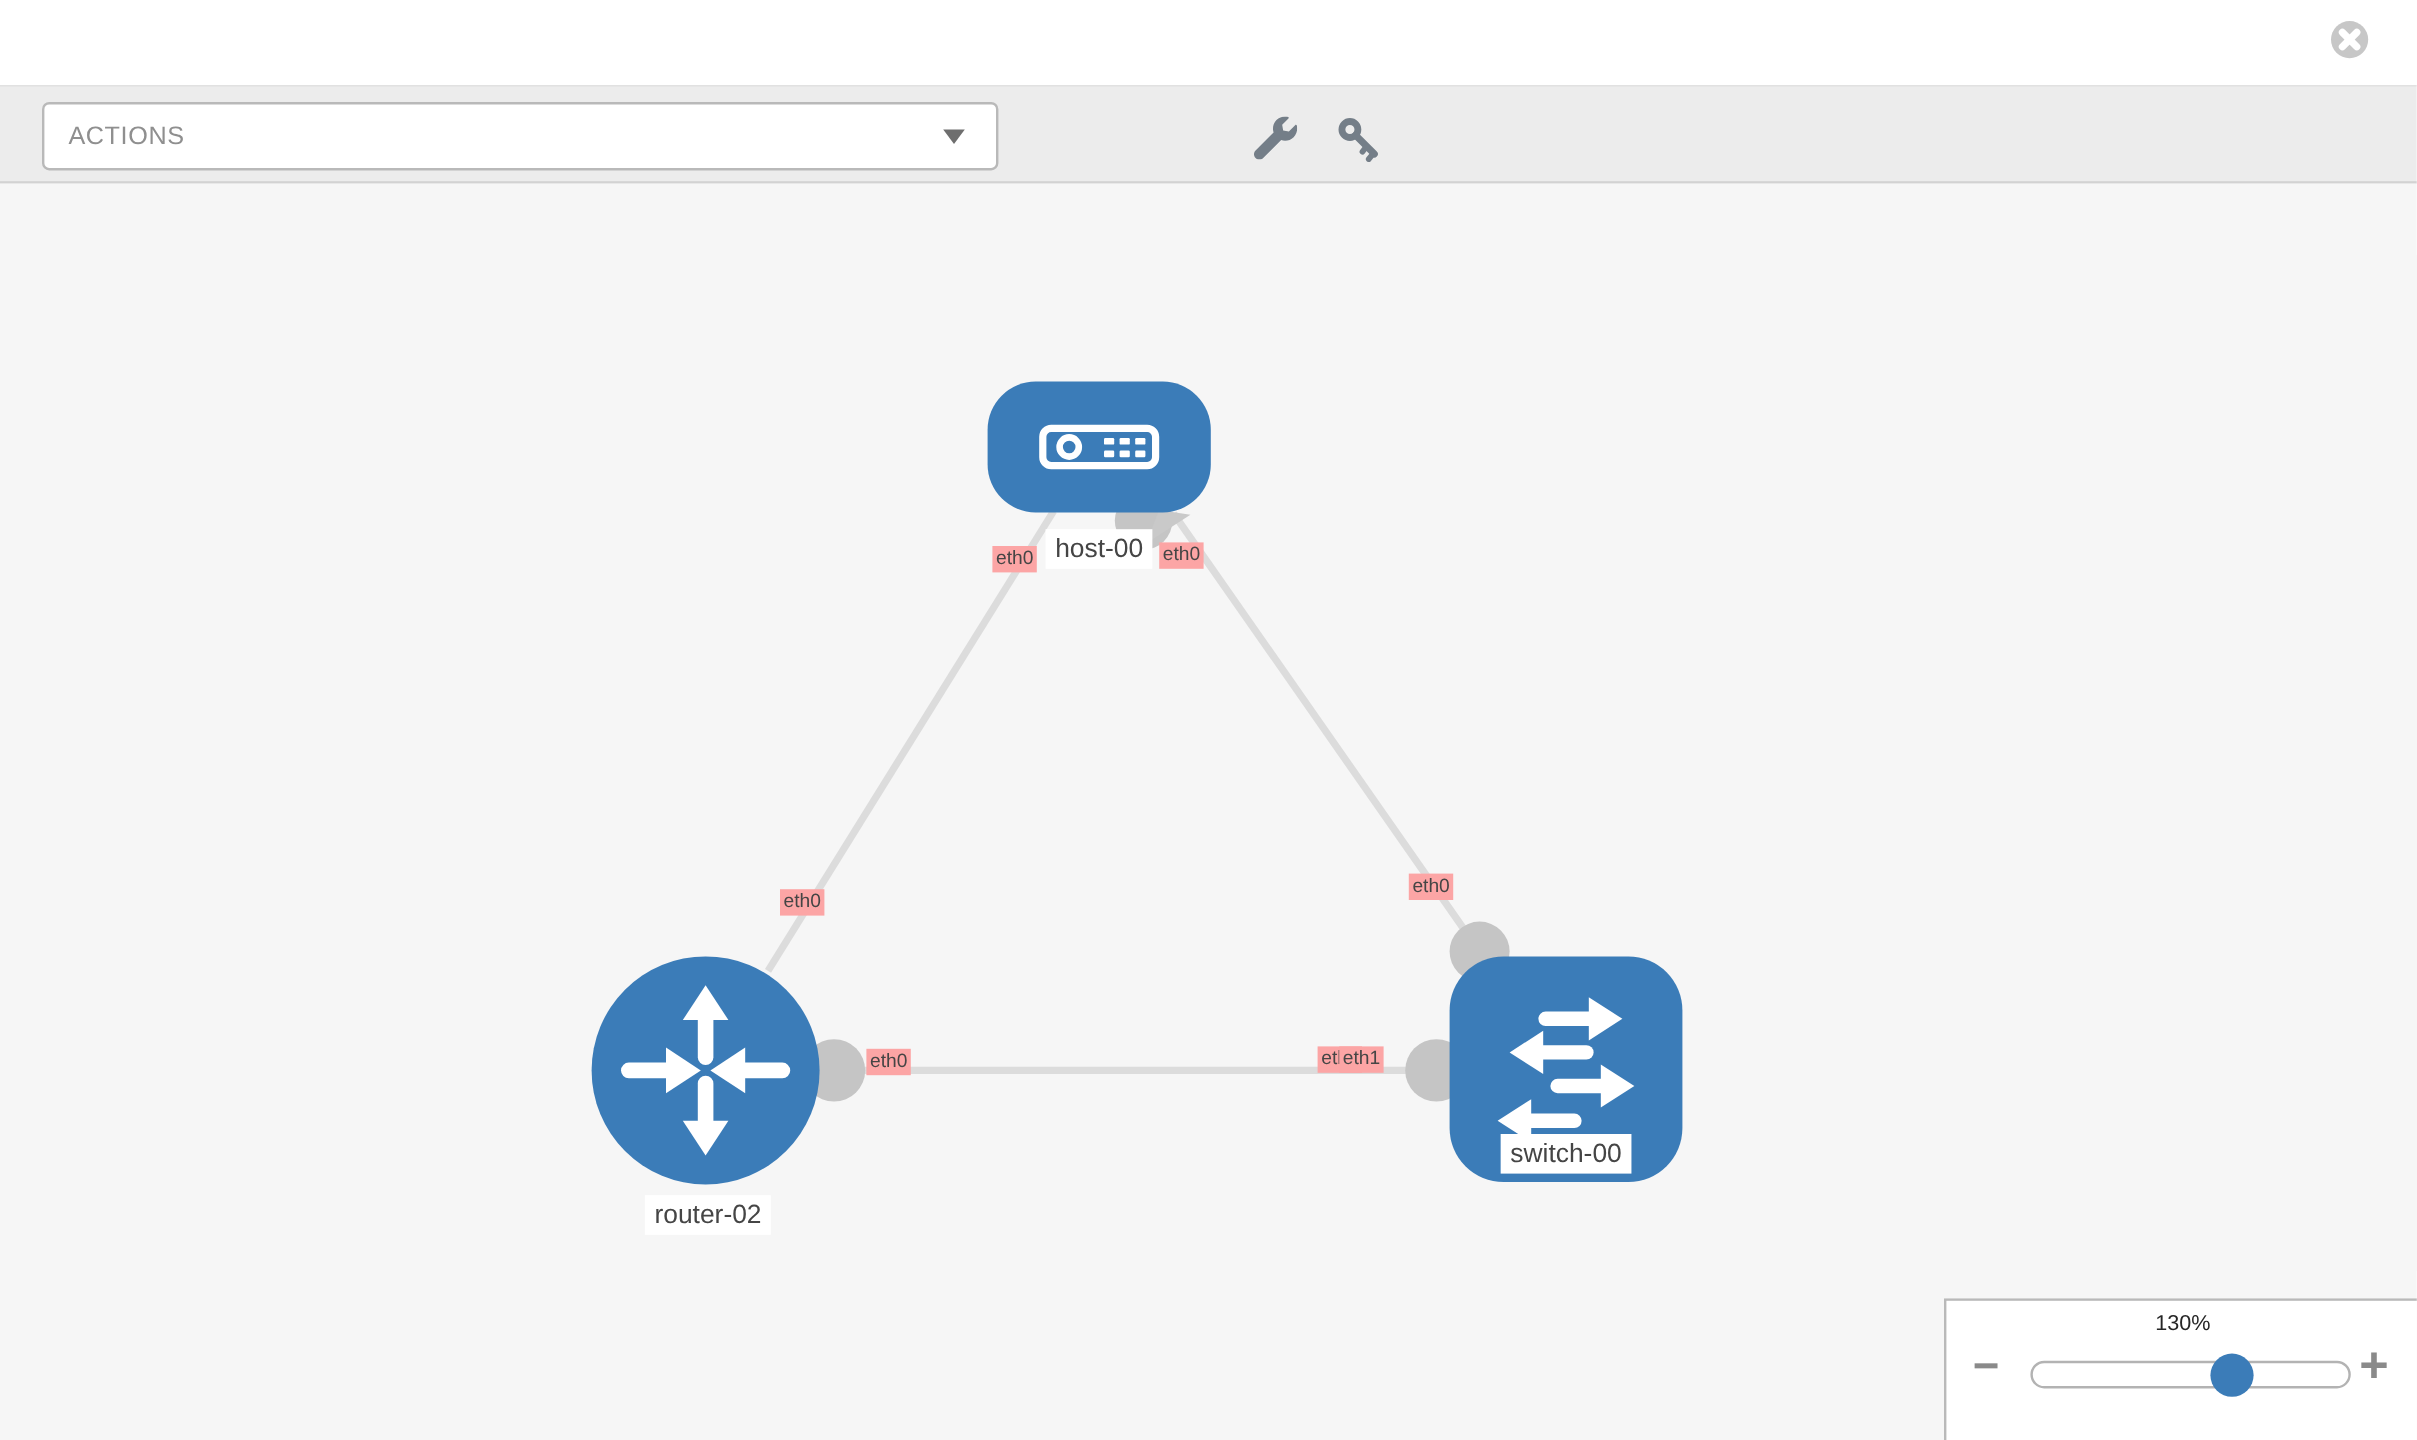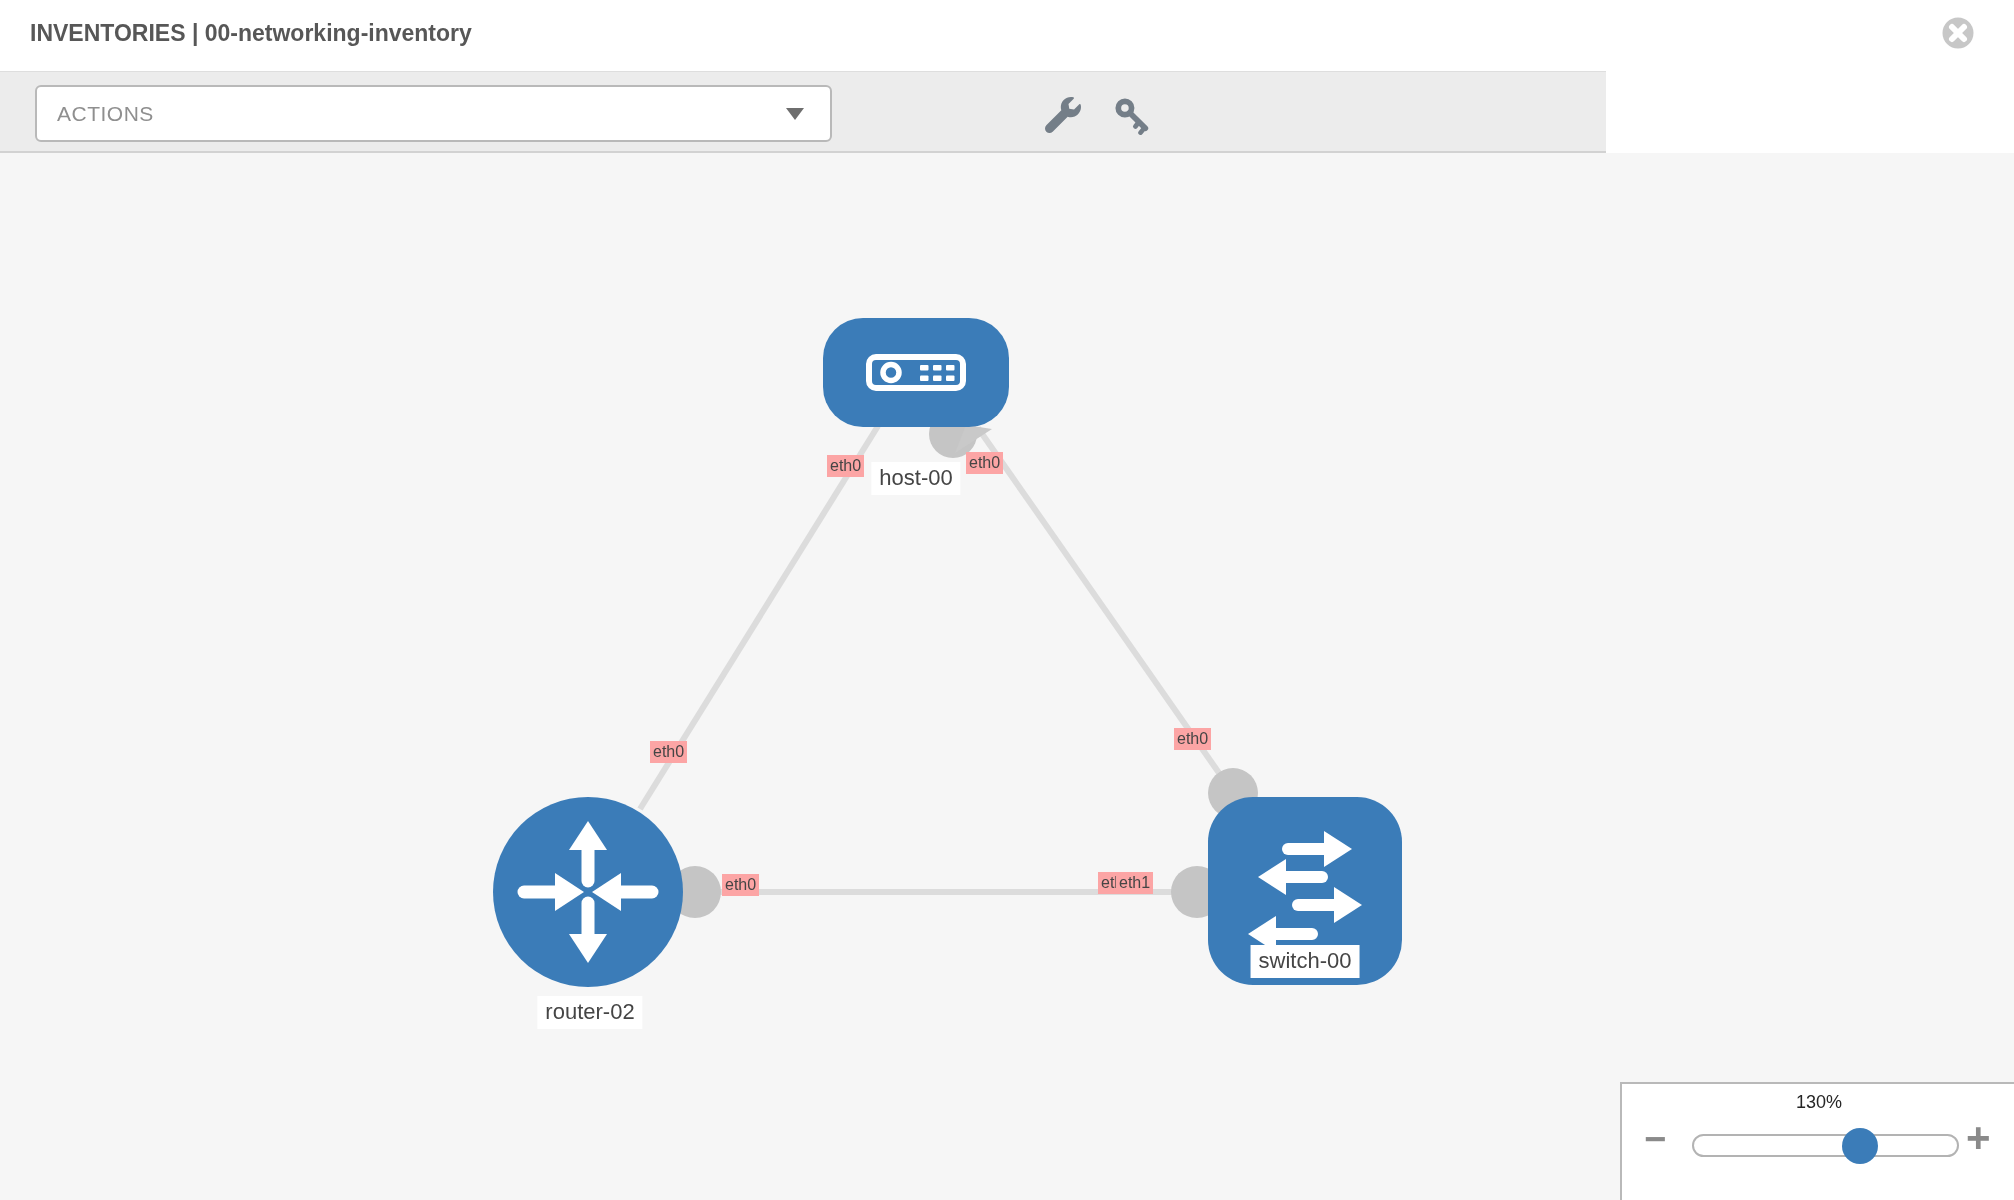--- a/index.html
+++ b/index.html
@@ -11,21 +11,21 @@
   }
 
   
   .header { position: absolute; left: 0; top: 0; width: 2014px; height: 71px; background: #ffffff; }
   .header-title { position: absolute; left: 30px; top: 20px; font-size: 23px; font-weight: bold; color: #575757; }
   .header-title span { font-weight: bold; }
   .close-btn { position: absolute; left: 1941px; top: 16px; width: 34px; height: 34px; cursor: pointer; }
 
   
   .toolbar {
-    position: absolute; left: 0; top: 71px; width: 1606px; height: 82px;
+    position: absolute; left: 0; top: 71px; width: 2014px; height: 82px;
     background: #ececec; border-top: 1px solid #dedede; border-bottom: 2px solid #d2d2d2;
   }
   .dropdown {
     position: absolute; top: 13px; height: 57px; background: #fff;
     border: 2px solid #b9b9b9; border-radius: 6px; cursor: pointer;
   }
   .dropdown-actions { left: 35px; width: 797px; }
   .dropdown-search { left: 1184px; width: 795px; }
   .dropdown .dd-label {
     position: absolute; left: 20px; top: 50%; transform: translateY(-50%);
@@ -81,25 +81,20 @@
   }
   .zoom-thumb {
     position: absolute; left: 220px; top: 44px; width: 36px; height: 36px;
     border-radius: 50%; background: #3b7cb8; cursor: grab;
   }
 </style>
 </head>
 <body>
 
 <div class="header">
-  <div class="header-title">
-    <span>INVENTORIES</span>
-    <span>|</span>
-    <span>00-networking-inventory</span>
-  </div>
   <div class="close-btn">
     <svg width="34" height="34" viewBox="0 0 34 34">
       <circle cx="17" cy="17" r="15.5" fill="#c7c7c7"></circle>
       <line x1="11" y1="11" x2="23" y2="23" stroke="#ffffff" stroke-width="6" stroke-linecap="round"></line>
       <line x1="23" y1="11" x2="11" y2="23" stroke="#ffffff" stroke-width="6" stroke-linecap="round"></line>
     </svg>
   </div>
 </div>
 
 <div class="toolbar">
@@ -188,21 +183,21 @@
   </svg>
 
   <div class="iface-label" style="left:827px; top:302px;">eth0</div>
   <div class="iface-label" style="left:966px; top:299px;">eth0</div>
   <div class="iface-label" style="left:650px; top:588px;">eth0</div>
   <div class="iface-label" style="left:1174px; top:575px;">eth0</div>
   <div class="iface-label" style="left:722px; top:721px;">eth0</div>
   <div class="iface-label" style="left:1098px; top:719px;">eth0</div>
   <div class="iface-label iface-front" style="left:1116px; top:719px;">eth1</div>
 
-  <div class="node-label" style="left:916px; top:288px;margin-top:21px;">host-00</div>
+  <div class="node-label" style="left:916px; top:288px;">host-00</div>
   <div class="node-label" style="left:590px; top:843px;">router-02</div>
   <div class="node-label" style="left:1305px; top:792px;">switch-00</div>
 
   <div class="zoom-panel">
     <div class="zoom-level">130%</div>
     <button class="zoom-minus">−</button>
     <div class="zoom-track"></div>
     <div class="zoom-thumb"></div>
     <button class="zoom-plus">+</button>
   </div>

